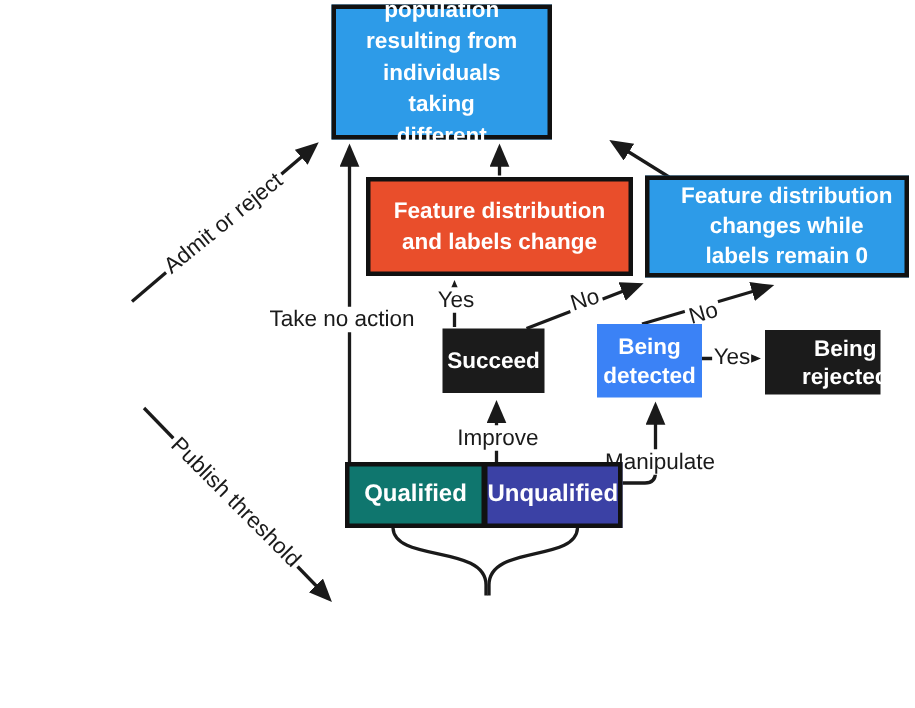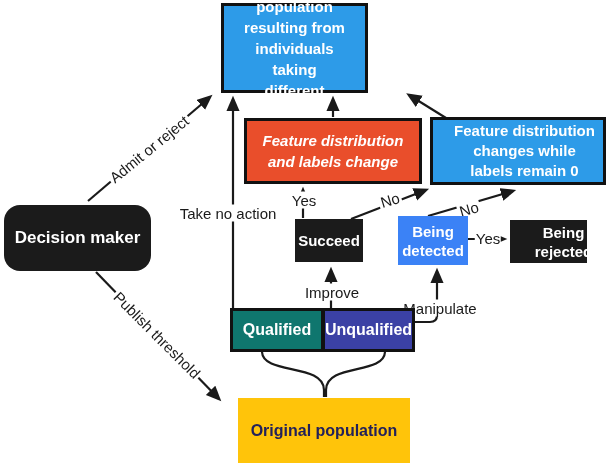--- a/index.html
+++ b/index.html
@@ -7,21 +7,21 @@
     position:relative;width:610px;height:472px;background:#ffffff;overflow:hidden;
     font-family:"Liberation Sans", sans-serif;
   }
   #connectors{position:absolute;left:0;top:0;z-index:1;}
   .node{
     position:absolute;z-index:3;display:flex;align-items:center;justify-content:center;
     text-align:center;font-weight:bold;color:#ffffff;box-sizing:border-box;
   }
   .bordered{border:3px solid #111111;}
   .node-new-population{left:221px;top:3px;width:147px;height:90px;font-size:15px;line-height:21px;padding:0 18px;}
-  .node-feature-labels-change{left:244px;top:118px;width:178px;height:66px;font-size:15px;line-height:21px;padding:0 6px;font-style:italic;}
+  .node-feature-labels-change{left:244px;top:118px;width:178px;height:66px;font-size:15px;line-height:21px;padding:0 6px;}
   .node-feature-labels-remain{left:430px;top:117px;width:176px;height:68px;font-size:15px;line-height:20px;padding:0 5px;}
   .node-decision-maker{left:4px;top:205px;width:147px;height:66px;border-radius:16px;font-size:17px;}
   .node-succeed{left:295px;top:219px;width:68px;height:43px;font-size:15px;}
   .node-being-detected{left:398px;top:216px;width:70px;height:49px;font-size:15px;line-height:19px;padding:0 2px;}
   .node-being-rejected{left:510px;top:220px;width:77px;height:43px;font-size:15px;line-height:19px;padding:0 6px;}
   .node-qualified{left:218px;top:308px;width:94px;height:44px;font-size:16px;}
   .node-unqualified{left:322px;top:308px;width:93px;height:44px;font-size:16px;}
   .node-original-population{left:238px;top:398px;width:172px;height:65px;font-size:16px;line-height:20px;}
   .edge-label{
     position:absolute;z-index:2;font-size:15px;color:#1a1a1a;background:#ffffff;
@@ -70,23 +70,20 @@
   </div>
 
   <div class="node bordered node-feature-labels-change" style="background-color: rgb(233, 78, 43);">
     <span>Feature distribution and labels change</span>
   </div>
 
   <div class="node bordered node-feature-labels-remain" style="background-color: rgb(45, 155, 232); padding-left: 18px;">
     <span>Feature distribution changes while labels remain 0</span>
   </div>
 
-  <div class="node node-decision-maker" style="background-color: rgb(27, 27, 27);">
-    <span>Decision maker</span>
-  </div>
 
   <div class="node node-succeed" style="background-color: rgb(27, 27, 27);">
     <span>Succeed</span>
   </div>
 
   <div class="node node-being-detected" style="background-color: #3b82f6;">
     <span>Being detected</span>
   </div>
 
   <div class="node node-being-rejected" style="background-color: rgb(27, 27, 27); padding-left: 36px;">
@@ -94,23 +91,20 @@
   </div>
 
   <div class="node bordered node-qualified" style="background-color: #0f766e; margin-left: 12px;">
     <span>Qualified</span>
   </div>
 
   <div class="node bordered node-unqualified" style="background-color: rgb(59, 65, 165);">
     <span>Unqualified</span>
   </div>
 
-  <div class="node node-original-population" style="background-color: rgb(255, 196, 10); color: rgb(35, 33, 90);">
-    <span>Original population</span>
-  </div>
 
   <div class="edge-label lbl-admit">Admit or reject</div>
   <div class="edge-label lbl-publish">Publish threshold</div>
   <div class="edge-label lbl-take-no-action">Take no action</div>
   <div class="edge-label lbl-yes-improve">Yes</div>
   <div class="edge-label lbl-no-succeed">No</div>
   <div class="edge-label lbl-no-detected">No</div>
   <div class="edge-label lbl-yes-detected">Yes</div>
   <div class="edge-label lbl-improve">Improve</div>
   <div class="edge-label lbl-manipulate">Manipulate</div>

